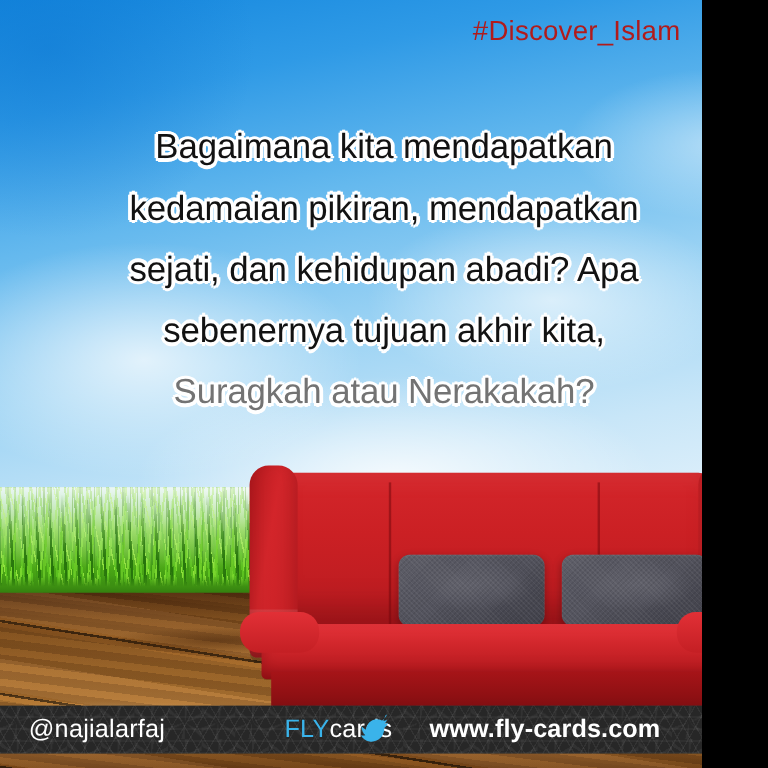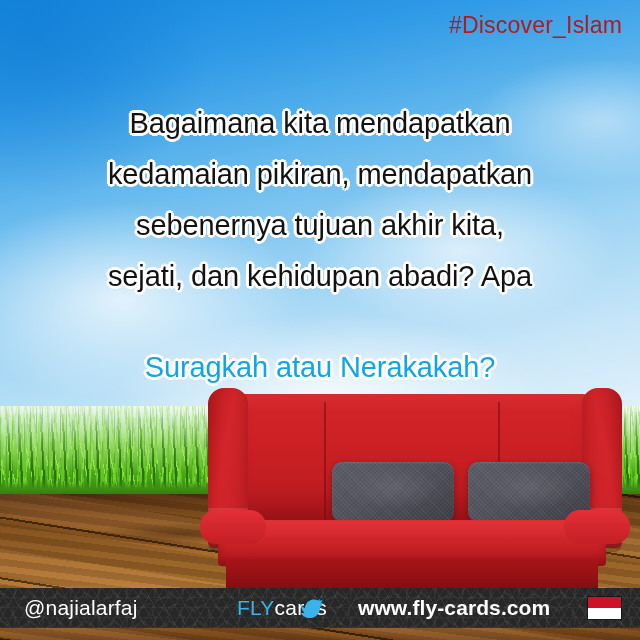--- a/index.html
+++ b/index.html
@@ -1,21 +1,21 @@
 <!DOCTYPE html>
 <html><head>
 <meta charset="utf-8">
 <style>
   * { margin:0; padding:0; box-sizing:border-box; }
   html,body { width:640px; height:640px; overflow:hidden; background:#000; }
   body { font-family:"Liberation Sans", sans-serif; }
 
   .card {
     position:relative;
-    width:640px; height:640px;
+    width:585px; height:640px;
     overflow:hidden;
   }
 
   
   .sky {
     position:absolute; left:0; top:0; width:640px; height:500px;
     background:
       radial-gradient(ellipse 260px 140px at 120px 300px, rgba(255,255,255,.72), rgba(255,255,255,0) 70%),
       radial-gradient(ellipse 220px 110px at 460px 250px, rgba(255,255,255,.62), rgba(255,255,255,0) 70%),
       radial-gradient(ellipse 300px 120px at 330px 400px, rgba(255,255,255,.80), rgba(255,255,255,0) 72%),
@@ -153,21 +153,21 @@
   }
   .qline {
     font-size:29px; line-height:51px; font-weight:400; color:#121212;
     letter-spacing:-.1px;
     text-shadow:
       -2px -2px 0 #fff,  2px -2px 0 #fff, -2px 2px 0 #fff, 2px 2px 0 #fff,
       -3px 0 0 #fff, 3px 0 0 #fff, 0 -3px 0 #fff, 0 3px 0 #fff,
       -2px 0 1px #fff, 2px 0 1px #fff;
     white-space:nowrap;
   }
-  .qline.accent { color:#0ea5e9;margin-top:40px; }
+  .qline.accent { color:#737373; }
 
   
   .footer {
     position:absolute; left:0; top:588px; width:640px; height:40px;
     background:
       repeating-linear-gradient(60deg, rgba(255,255,255,.055) 0 1px, rgba(0,0,0,0) 1px 9px),
       repeating-linear-gradient(-60deg, rgba(255,255,255,.055) 0 1px, rgba(0,0,0,0) 1px 9px),
       repeating-linear-gradient(0deg, rgba(255,255,255,.04) 0 1px, rgba(0,0,0,0) 1px 10px),
       #272727;
     display:flex; align-items:center;
@@ -245,22 +245,22 @@
     <div class="arm-top left"></div>
     <div class="arm-top right"></div>
     <div class="base"></div>
   </div>
 
   <div class="hashtag">#Discover_Islam</div>
 
   <div class="quote">
     <div class="qline">Bagaimana kita mendapatkan</div>
     <div class="qline">kedamaian pikiran, mendapatkan</div>
+    <div class="qline">sejati, dan kehidupan abadi? Apa</div>
     <div class="qline">sebenernya tujuan akhir kita,</div>
-    <div class="qline">sejati, dan kehidupan abadi? Apa</div>
     <div class="qline accent">Suragkah atau Nerakakah?</div>
   </div>
 
   <div class="footer">
     <div class="footer-pattern"></div>
 
     <div class="f-handle">@najialarfaj</div>
 
     <div class="f-brand"><span class="fly">FLY</span><span class="cards">cards</span></div>
 

